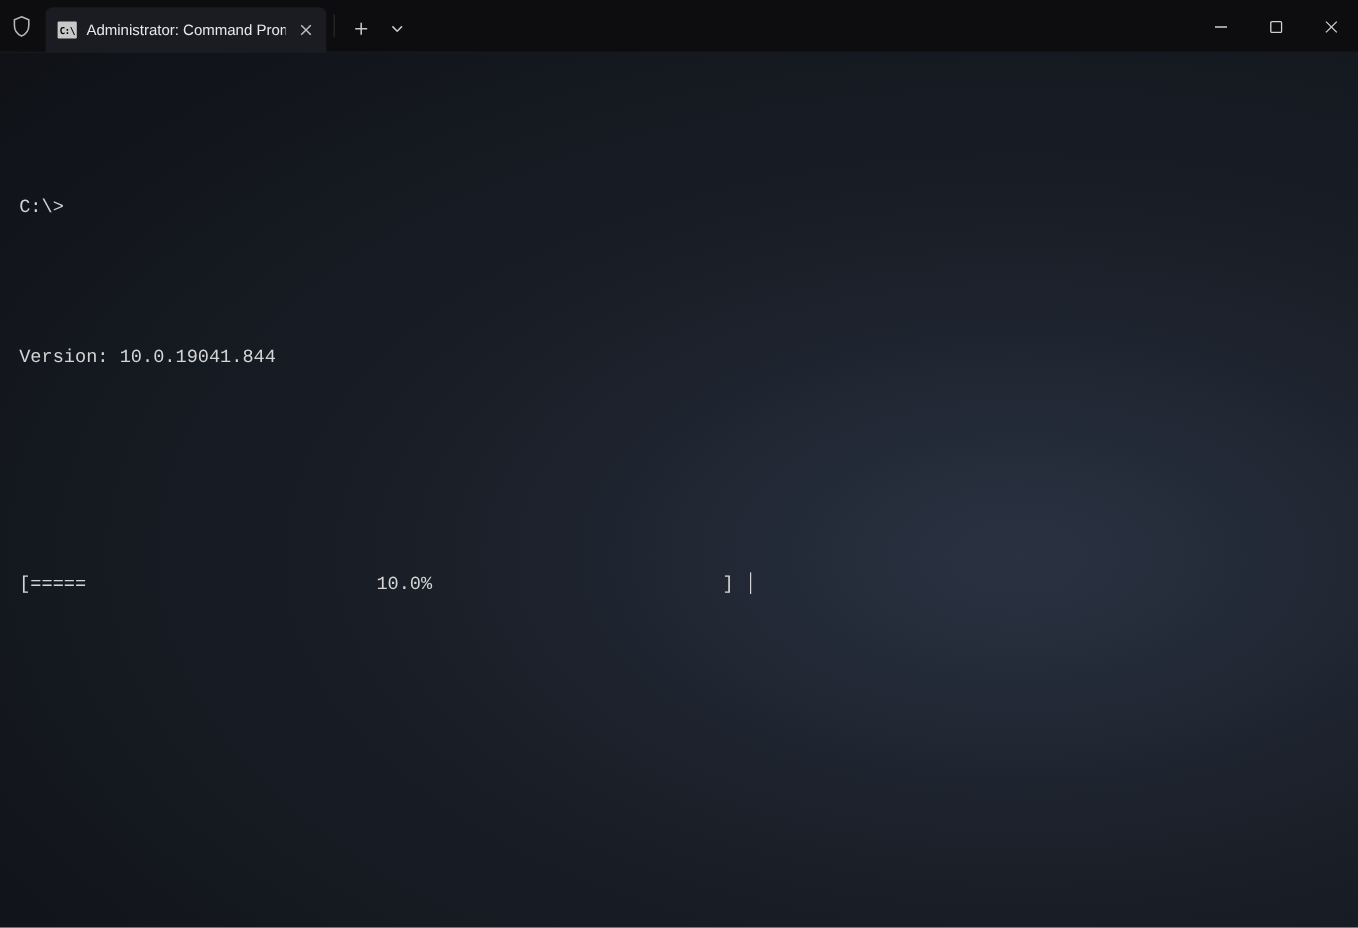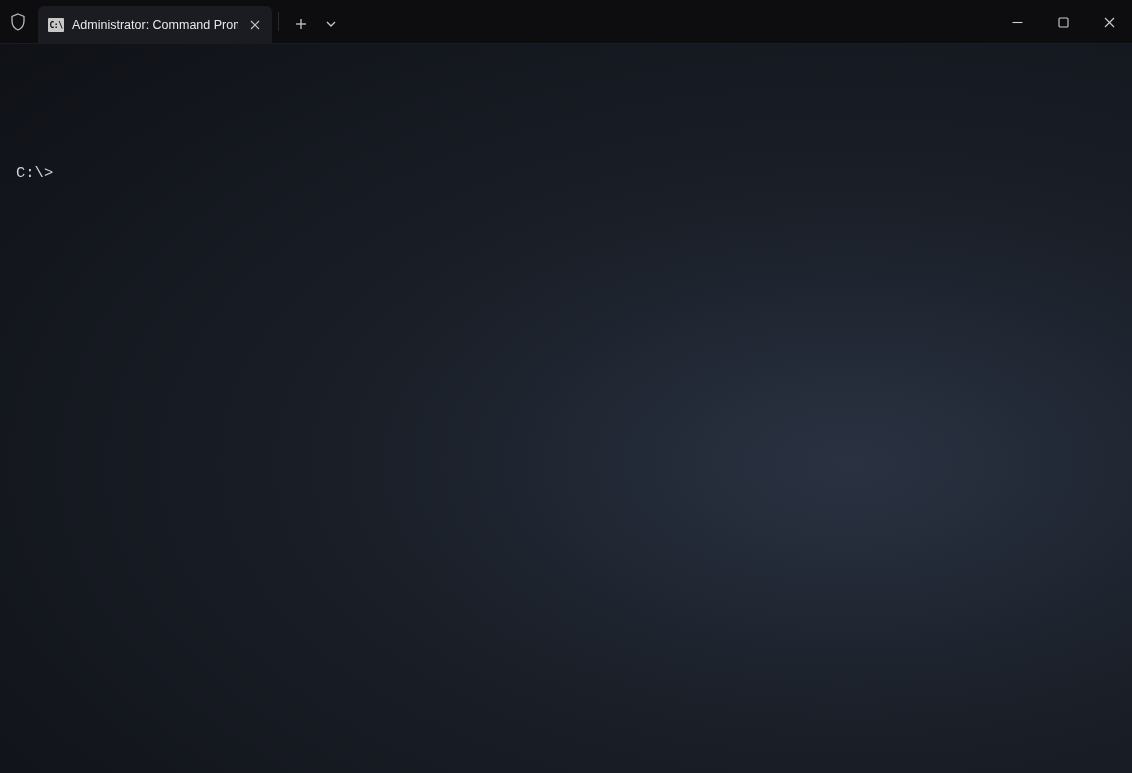--- a/index.html
+++ b/index.html
@@ -189,15 +189,17 @@
           <line x1="10" y1="1" x2="1" y2="10"></line>
       </svg>
     </div>
   </div>
 </div>
 
 <div class="terminal">
   <div class="blank-line"></div>
   <div class="prompt-line"><span>C:\&gt;</span></div>
   <div class="blank-line"></div>
-  <div class="blank-line"></div>
-  <div class="blank-line"></div>
+  <div>Version: 10.0.19041.844</div>
+  <div class="blank-line"></div>
+  <div class="blank-line"></div>
+  <div><span>[=====                          10.0%                          ] </span><span class="cursor"></span></div>
 </div>
 
 </body></html>

